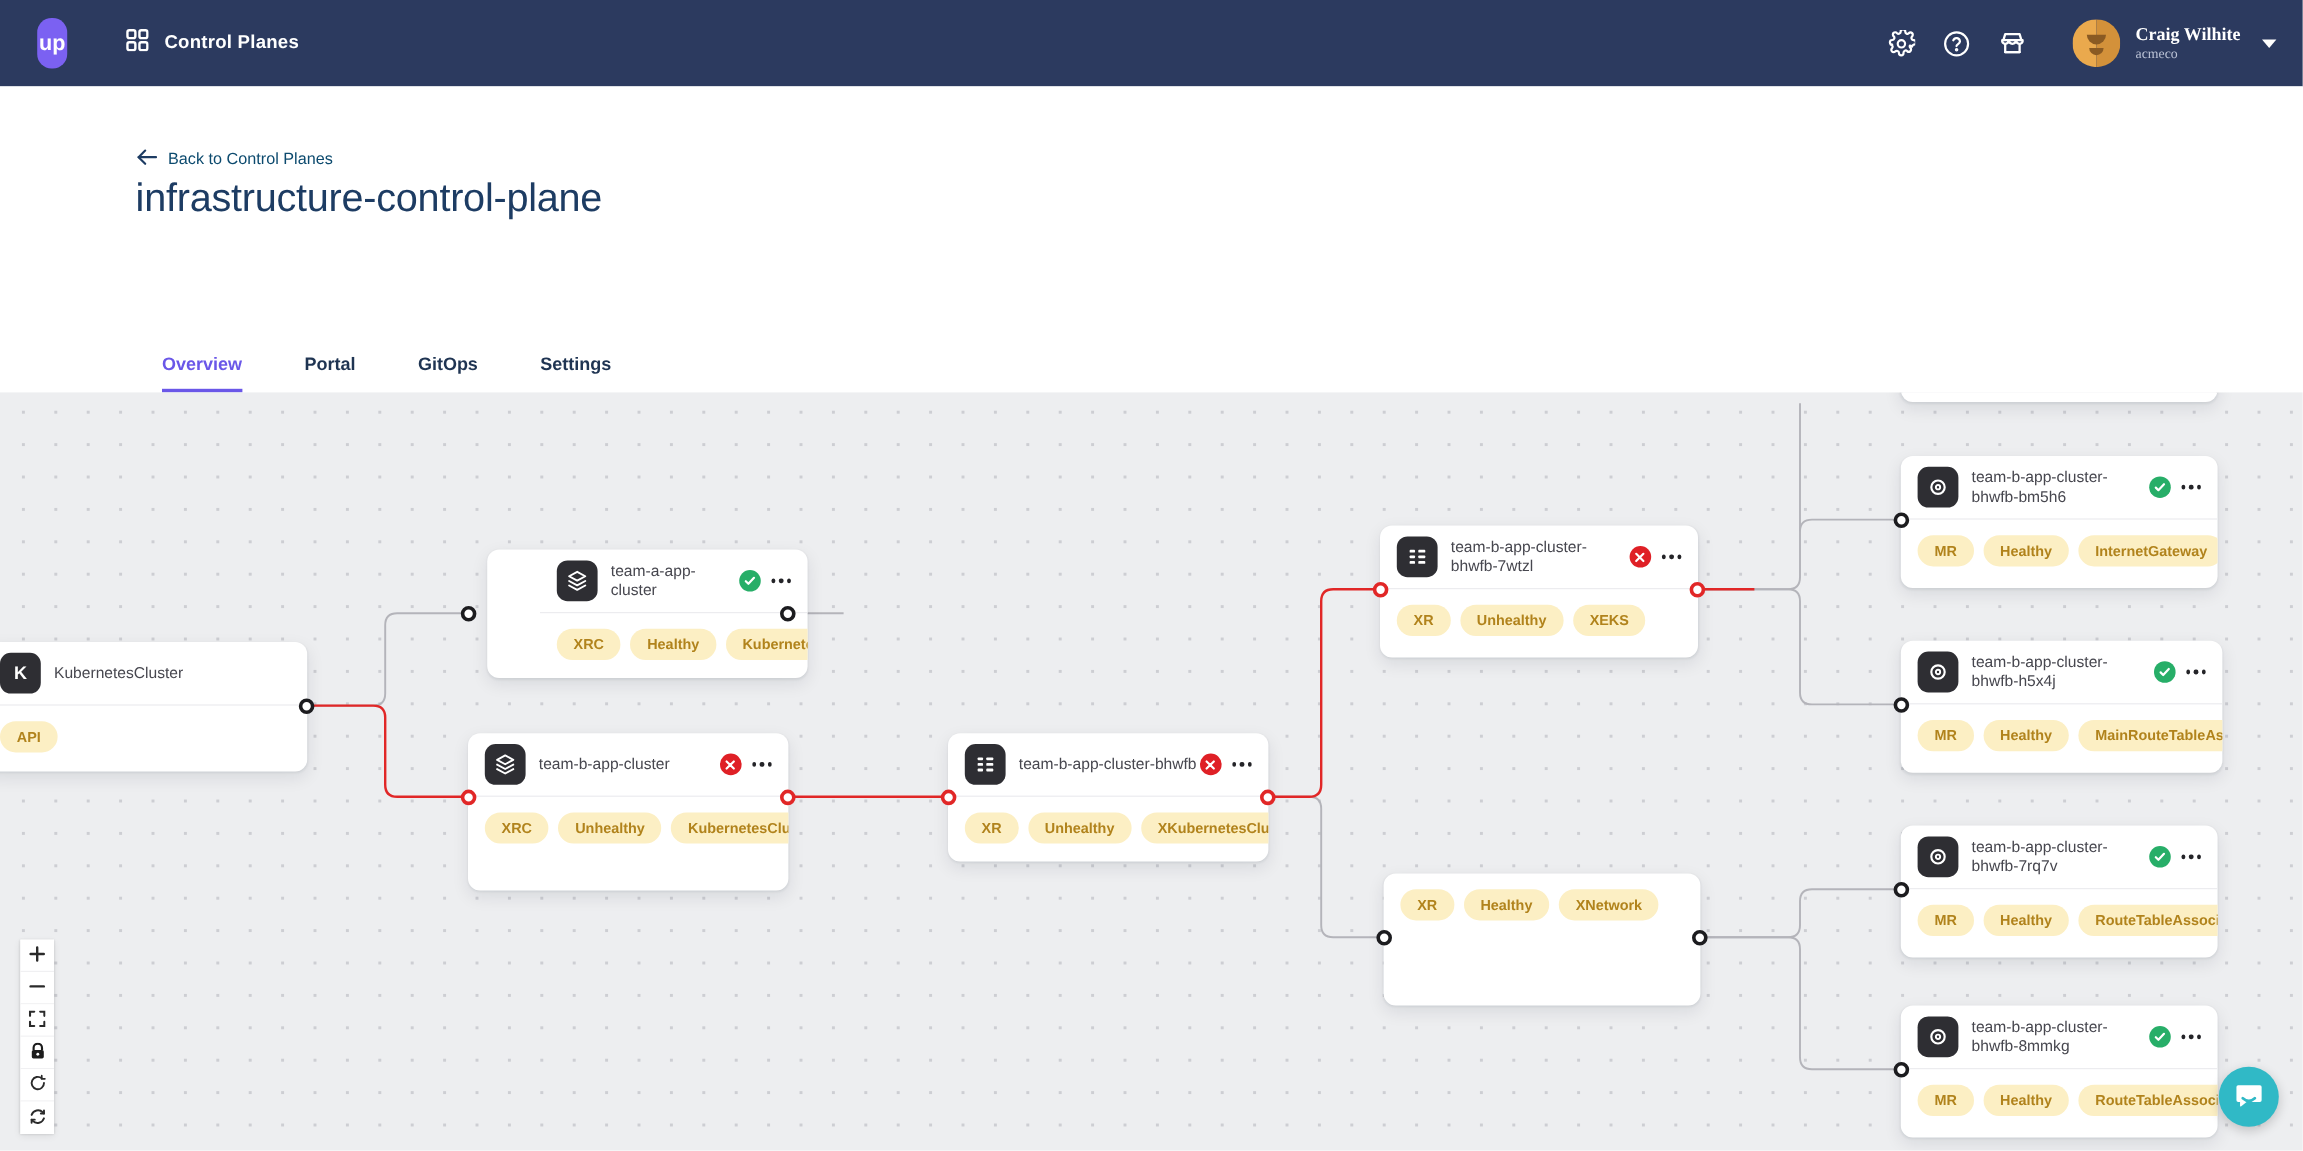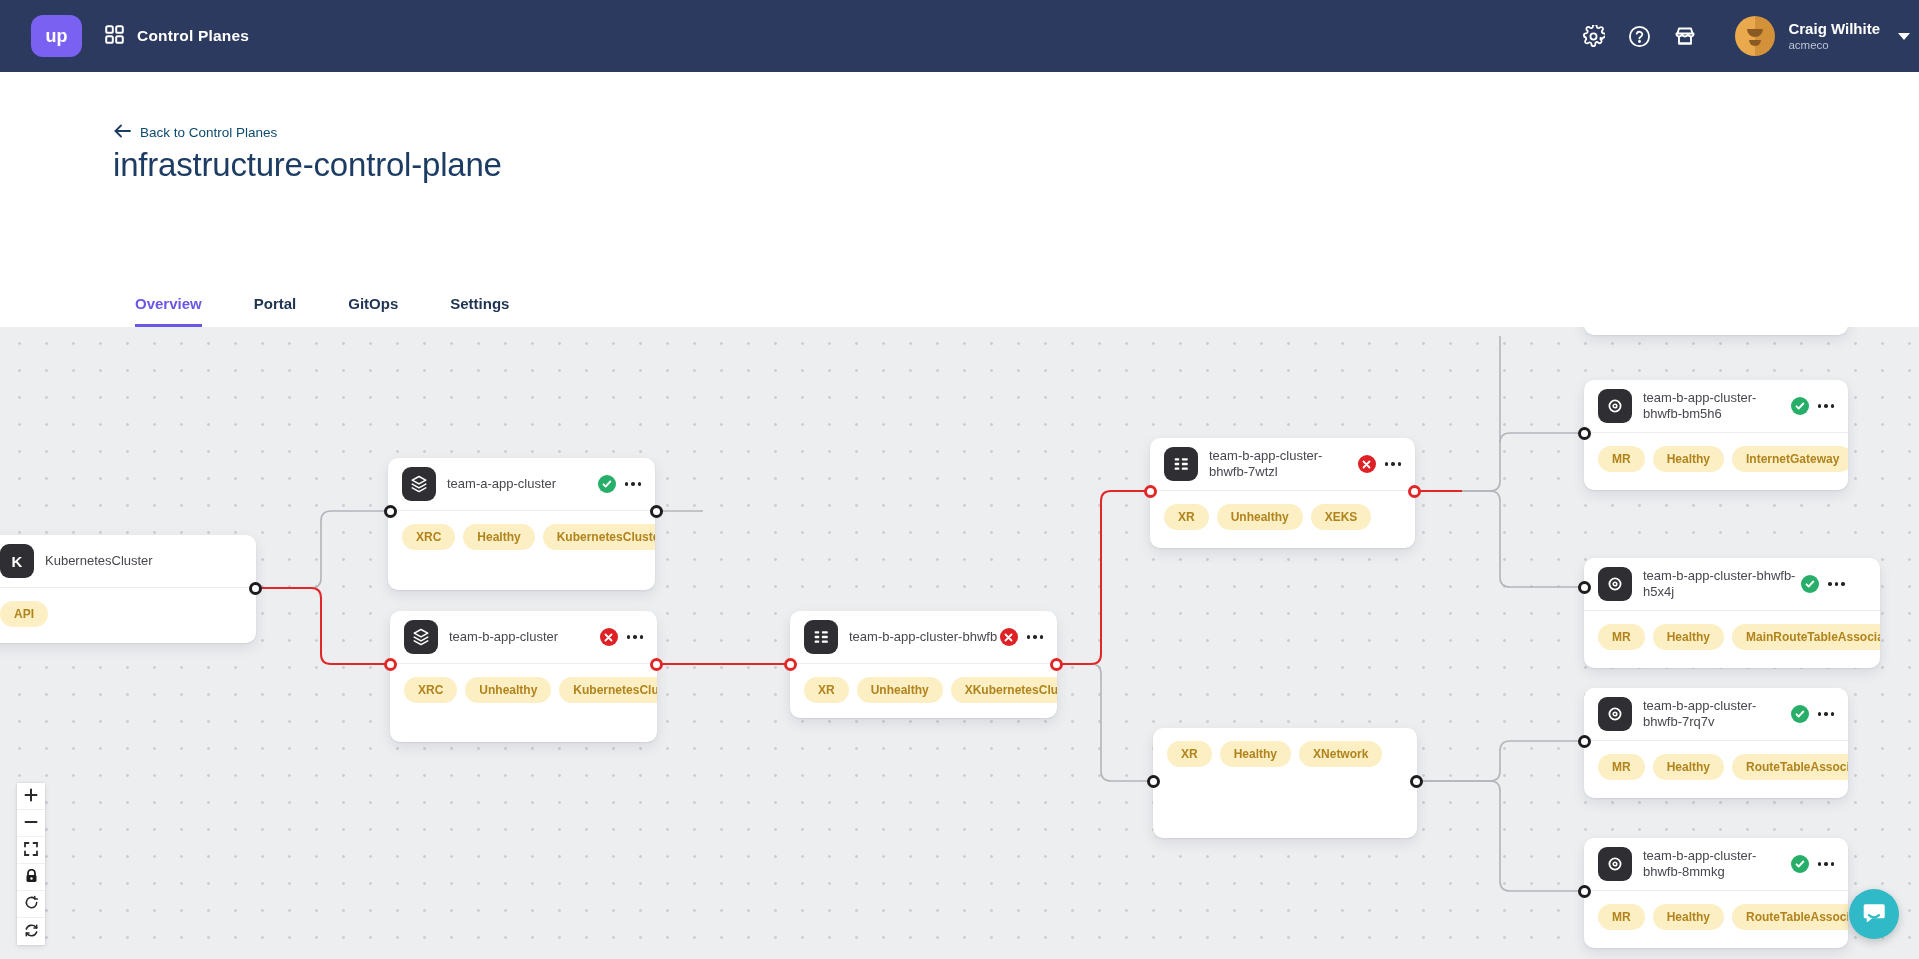--- a/index.html
+++ b/index.html
@@ -2,27 +2,27 @@
 <html><head>
 <meta charset="utf-8">
 <style>
   * { margin:0; padding:0; box-sizing:border-box; }
   html,body { width:1919px; height:959px; overflow:hidden;
     font-family:"Liberation Sans", sans-serif; background:#fff; }
 
   
   .navbar { position:relative; height:72px; background:#2c3a5f; display:flex;
     align-items:center; color:#fff; }
-  .logo { position:absolute; left:31px; top:15px; width:51px; height:42px;
+  .logo { position:absolute; left:31px; top:15px; width:25px; height:42px;
     border-radius:12px; background:#7b61f2; display:flex; align-items:center;
     justify-content:center; font-weight:bold; font-size:18px; color:#fff; cursor:pointer; }
   .nav-left { position:absolute; left:105px; display:flex; align-items:center; gap:13px; }
   .nav-title { font-size:15.5px; font-weight:bold; letter-spacing:.2px; }
   .nav-right { position:absolute; right:0; top:0; height:72px; display:flex;
-    align-items:center; padding-right:9px; }
+    align-items:center; padding-right:22px;font-family:Liberation Serif, serif; }
   .nav-icon-btn { width:40px; height:40px; display:flex; align-items:center;
     justify-content:center; cursor:pointer; margin-left:6px; }
   .avatar-wrap { display:flex; align-items:center; margin-left:30px; cursor:pointer; }
   .avatar { width:40px; height:40px; border-radius:50%; overflow:hidden; flex:0 0 auto; }
   .user-block { margin-left:13px; }
   .user-name { font-size:15px; font-weight:bold; line-height:18px; }
   .user-org { font-size:11.5px; color:#bcc3d6; line-height:14px; }
   .caret { width:0; height:0; border-left:6px solid transparent; border-right:6px solid transparent;
     border-top:7px solid #fff; margin-left:18px; }
 
@@ -232,21 +232,21 @@
         <span class="node-icon">
           <span style="font-size:15px;font-weight:bold">K</span>
         </span>
         <span class="node-title">KubernetesCluster</span>
       </div>
       <div class="node-badges">
         <span class="badge">API</span>
       </div>
     </div>
     <span class="handle" style="left: 249px; top: 255px;"></span>
-    <div class="node" style="left: 388px; top: 131px; width: 267px; height: 132px;">
+    <div class="node" style="left: 406px; top: 131px; width: 267px; height: 107px; padding-left: 44px;">
       <div class="node-header">
         <span class="node-icon">
           <svg width="18" height="18" viewBox="0 0 24 24" fill="none" stroke="#fff" stroke-width="2.1" stroke-linecap="round" stroke-linejoin="round">
             <path d="m12 2 9 4.9-9 4.9-9-4.9z"></path>
             <path d="m3 12.2 9 4.9 9-4.9"></path>
             <path d="m3 17.2 9 4.9 9-4.9"></path>
           </svg>
         </span>
         <span class="node-title">team-a-app-cluster</span>
         <span class="node-status healthy">
@@ -390,21 +390,21 @@
           <i></i>
         </span>
       </div>
       <div class="node-badges">
         <span class="badge">MR</span>
         <span class="badge">Healthy</span>
         <span class="badge">InternetGateway</span>
       </div>
     </div>
     <span class="handle" style="left: 1578px; top: 100px;"></span>
-    <div class="node" style="left: 1584px; top: 207px; width: 296px; height: 110px; margin-top: 24px;">
+    <div class="node" style="left: 1584px; top: 207px; width: 268px; height: 110px;">
       <div class="node-header">
         <span class="node-icon">
           <svg width="18" height="18" viewBox="0 0 20 20" fill="none" stroke="#fff">
             <circle cx="10" cy="10" r="6.2" stroke-width="2"></circle>
             <circle cx="10" cy="10" r="2" stroke-width="1.8"></circle>
           </svg>
         </span>
         <span class="node-title">team-b-app-cluster-bhwfb-h5x4j</span>
         <span class="node-status healthy">
           <svg width="10" height="10" viewBox="0 0 12 12" fill="none" stroke="#fff" stroke-width="2.2" stroke-linecap="round" stroke-linejoin="round">

